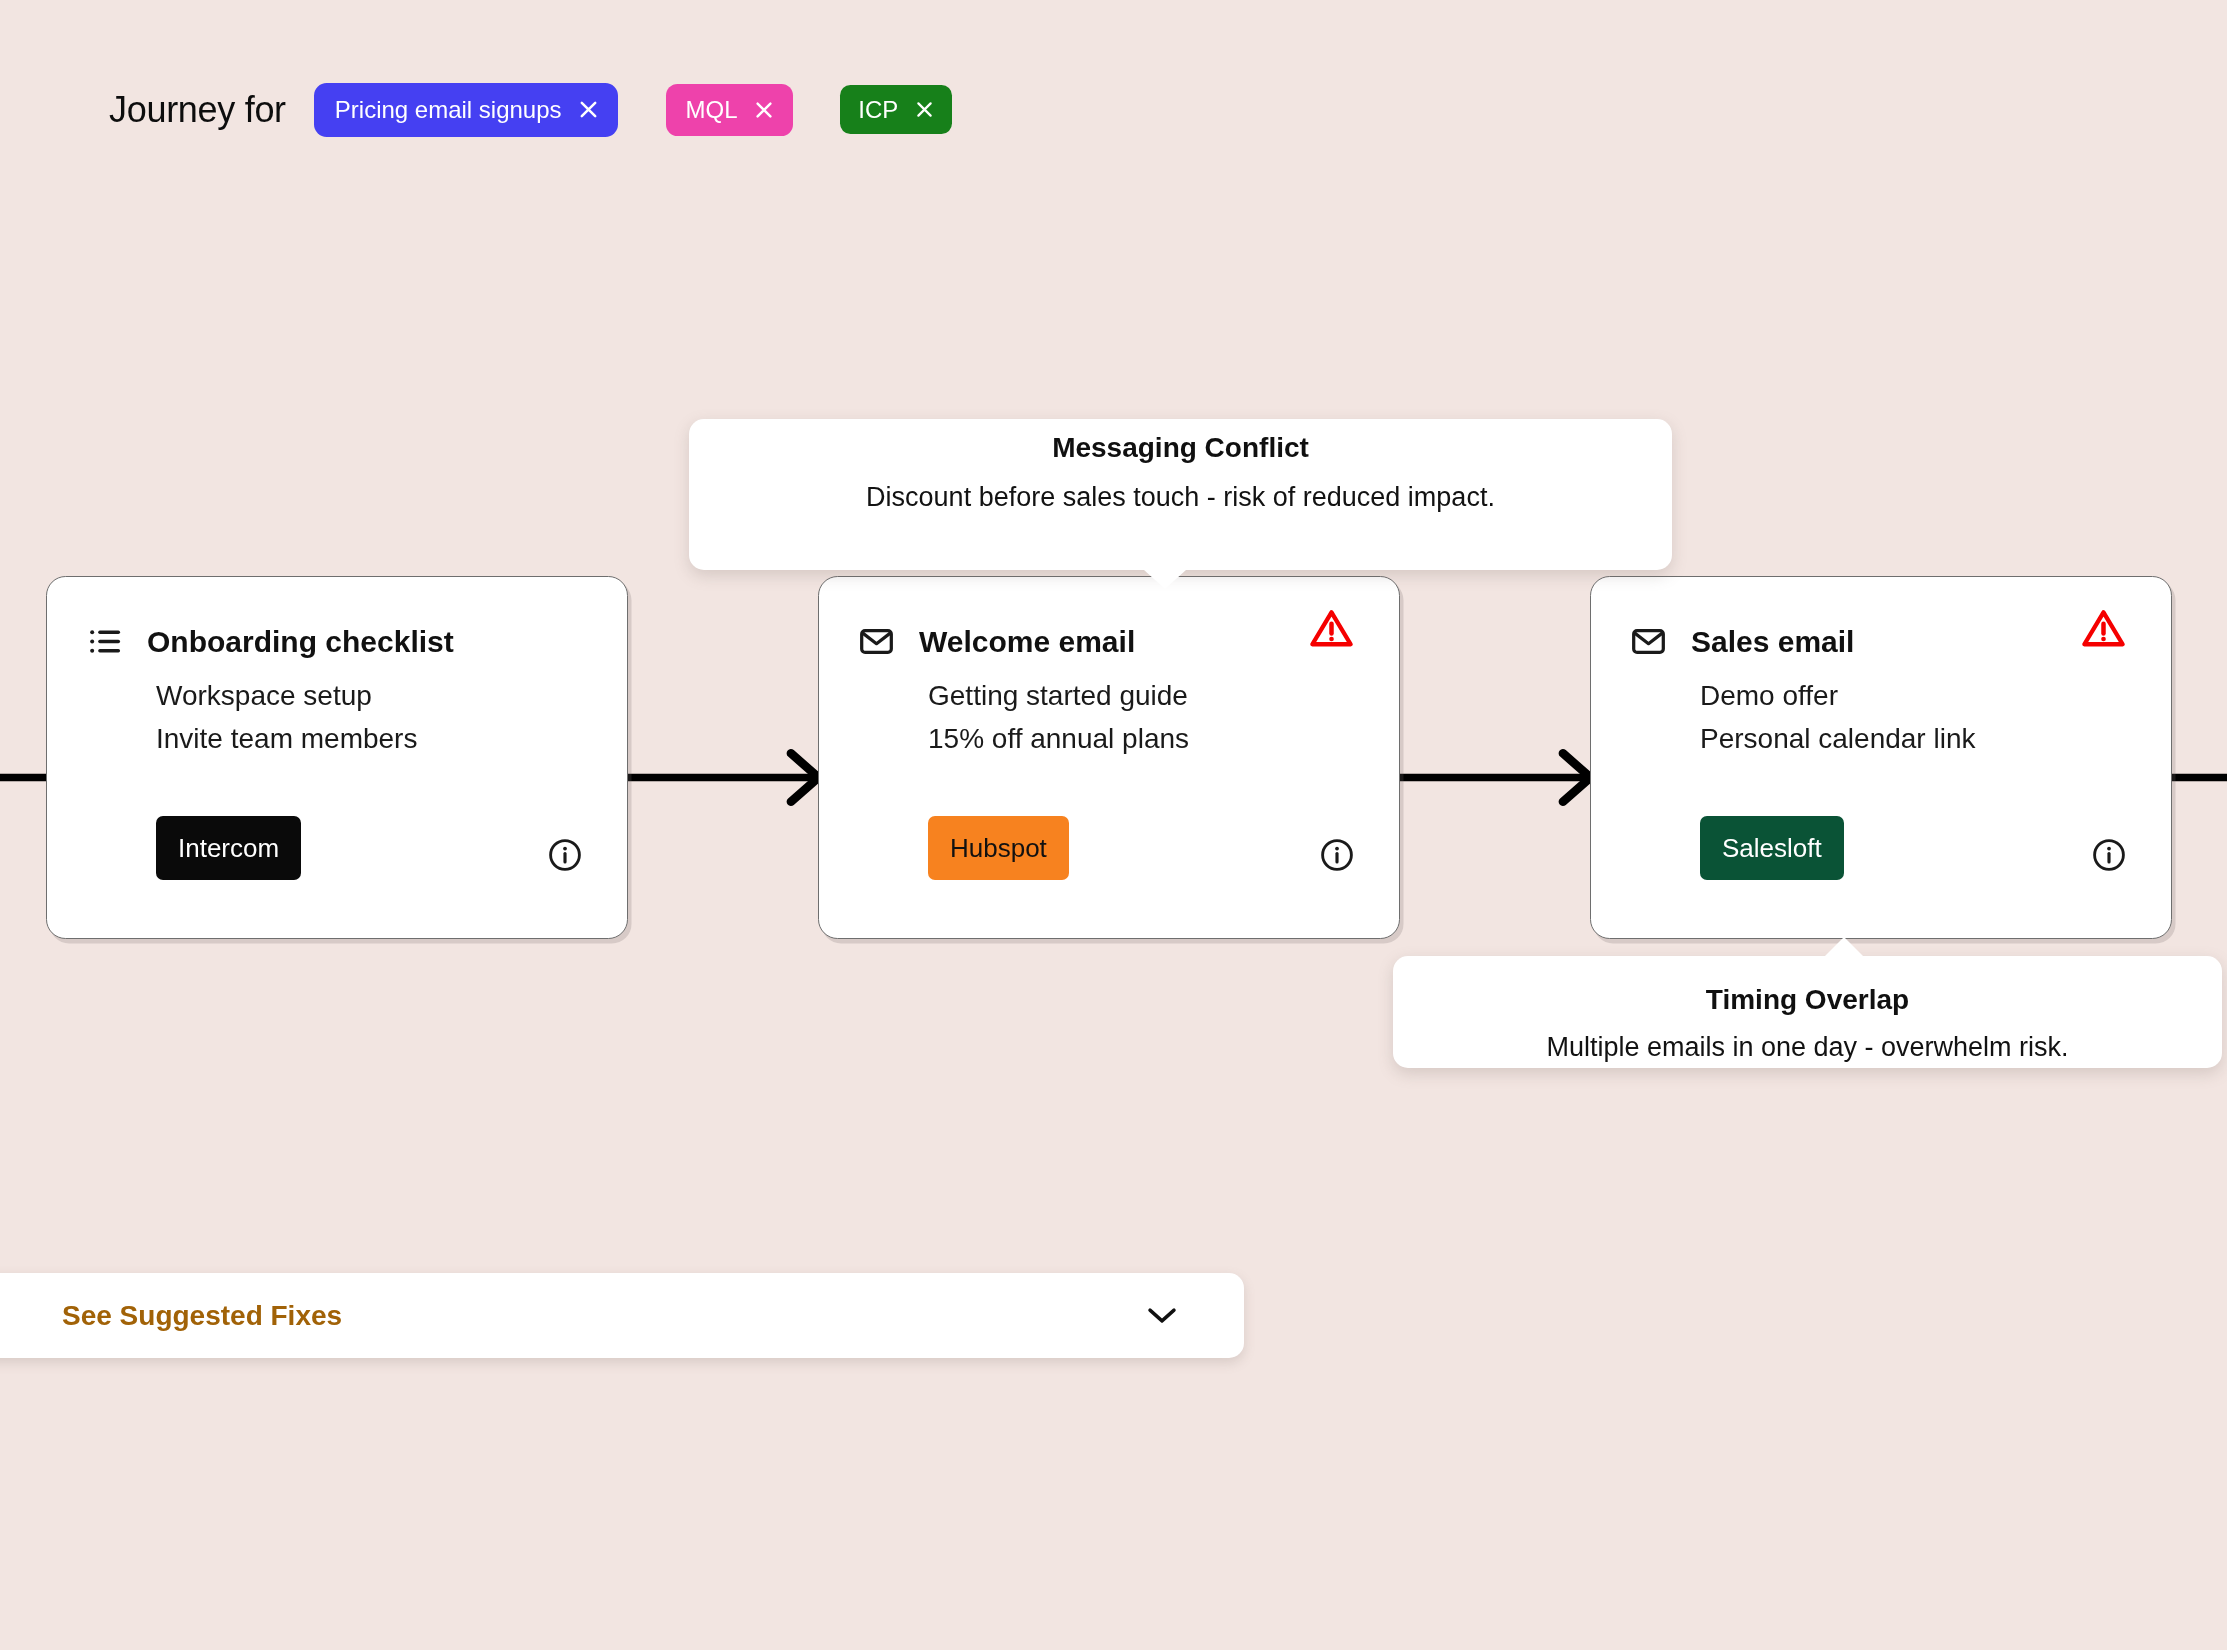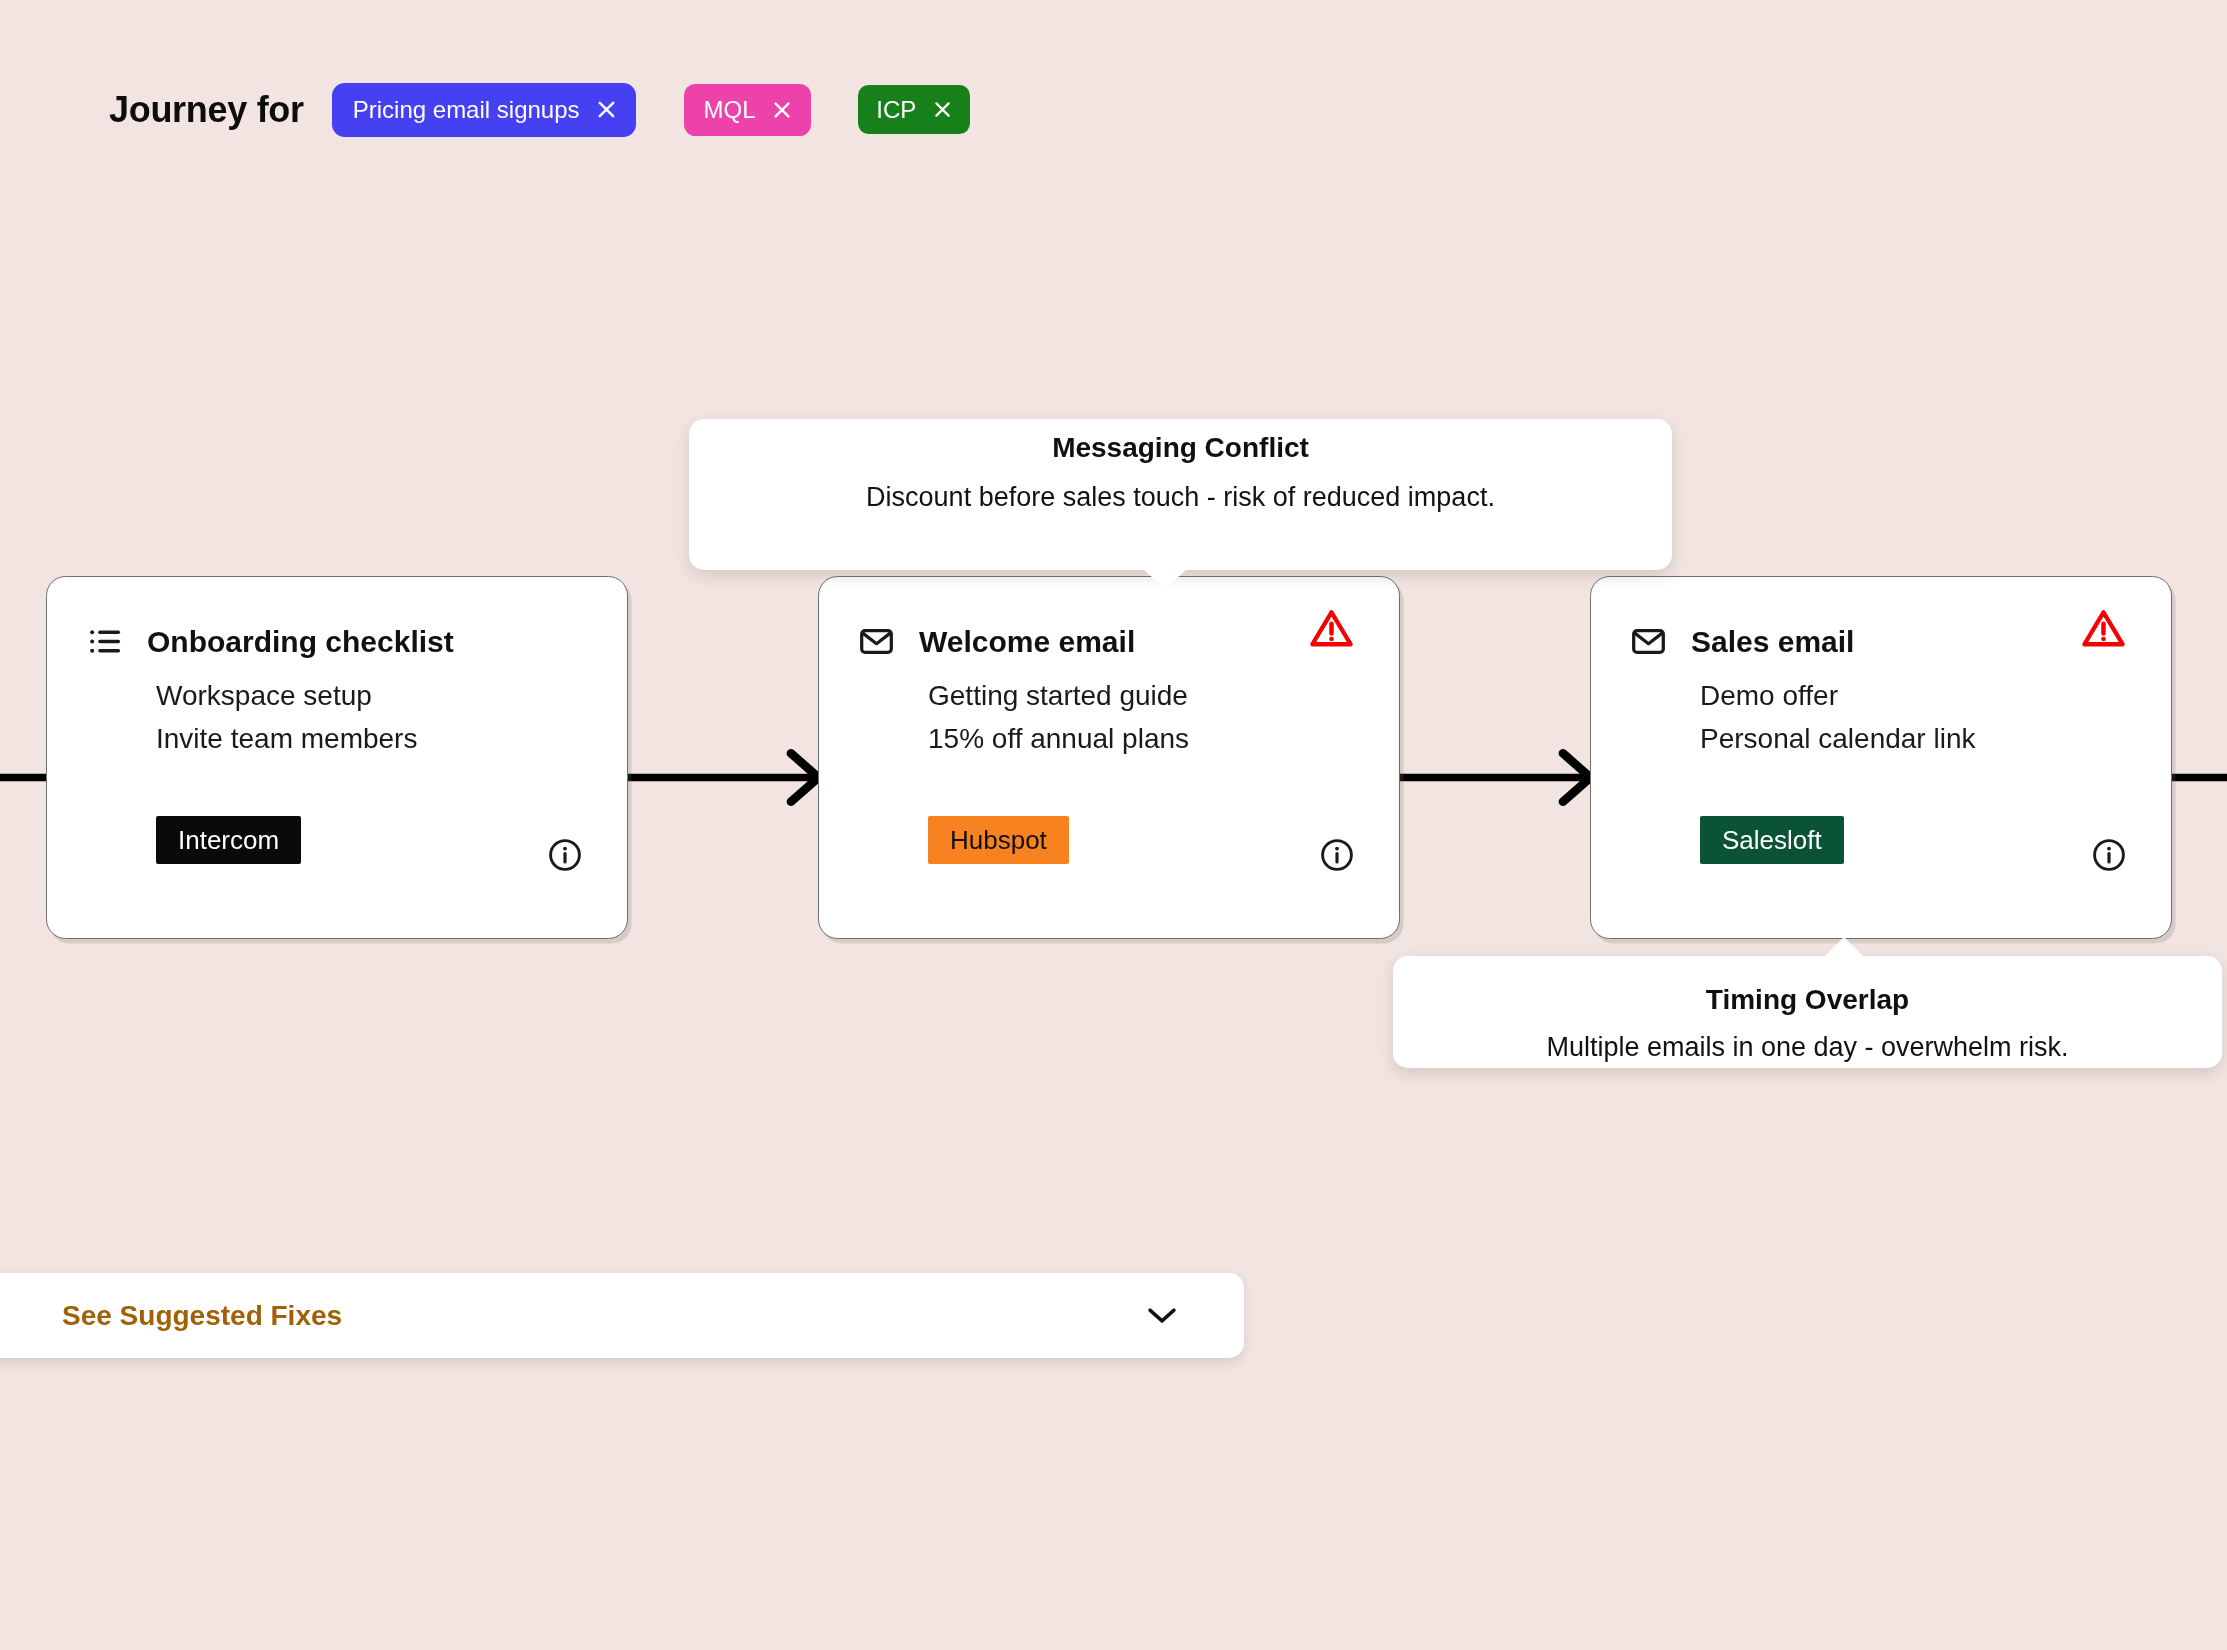--- a/index.html
+++ b/index.html
@@ -23,21 +23,21 @@
     left: 109px;
     top: 75px;
     display: flex;
     align-items: center;
     gap: 0;
     height: 69px;
   }
 
   #journey-title {
     font-size: 36px;
-    font-weight: bold;
+    font-weight: normal;
     color: #0d0d0d;
     letter-spacing: -0.3px;
     white-space: nowrap;
     line-height: 1;
   }
 
   .chip {
     display: inline-flex;
     align-items: center;
     gap: 15px;
@@ -123,23 +123,23 @@
   }
   .card-lines div { white-space: nowrap; }
 
   .badge {
     position: absolute;
     left: 109px;
     top: 239px;
     display: inline-flex;
     align-items: center;
     justify-content: center;
-    height: 48px;
+    height: 64px;
     padding: 0 22px;
-    border-radius: 2px;
+    border-radius: 7px;
     font-size: 26px;
     line-height: 1;
     color: #ffffff;
     white-space: nowrap;
   }
   #badge-intercom { background: #0a0a0a; }
   #badge-hubspot  { background: #f7821f; color: #111111; }
   #badge-salesloft{ background: #0a5336; }
 
   .info-icon {

